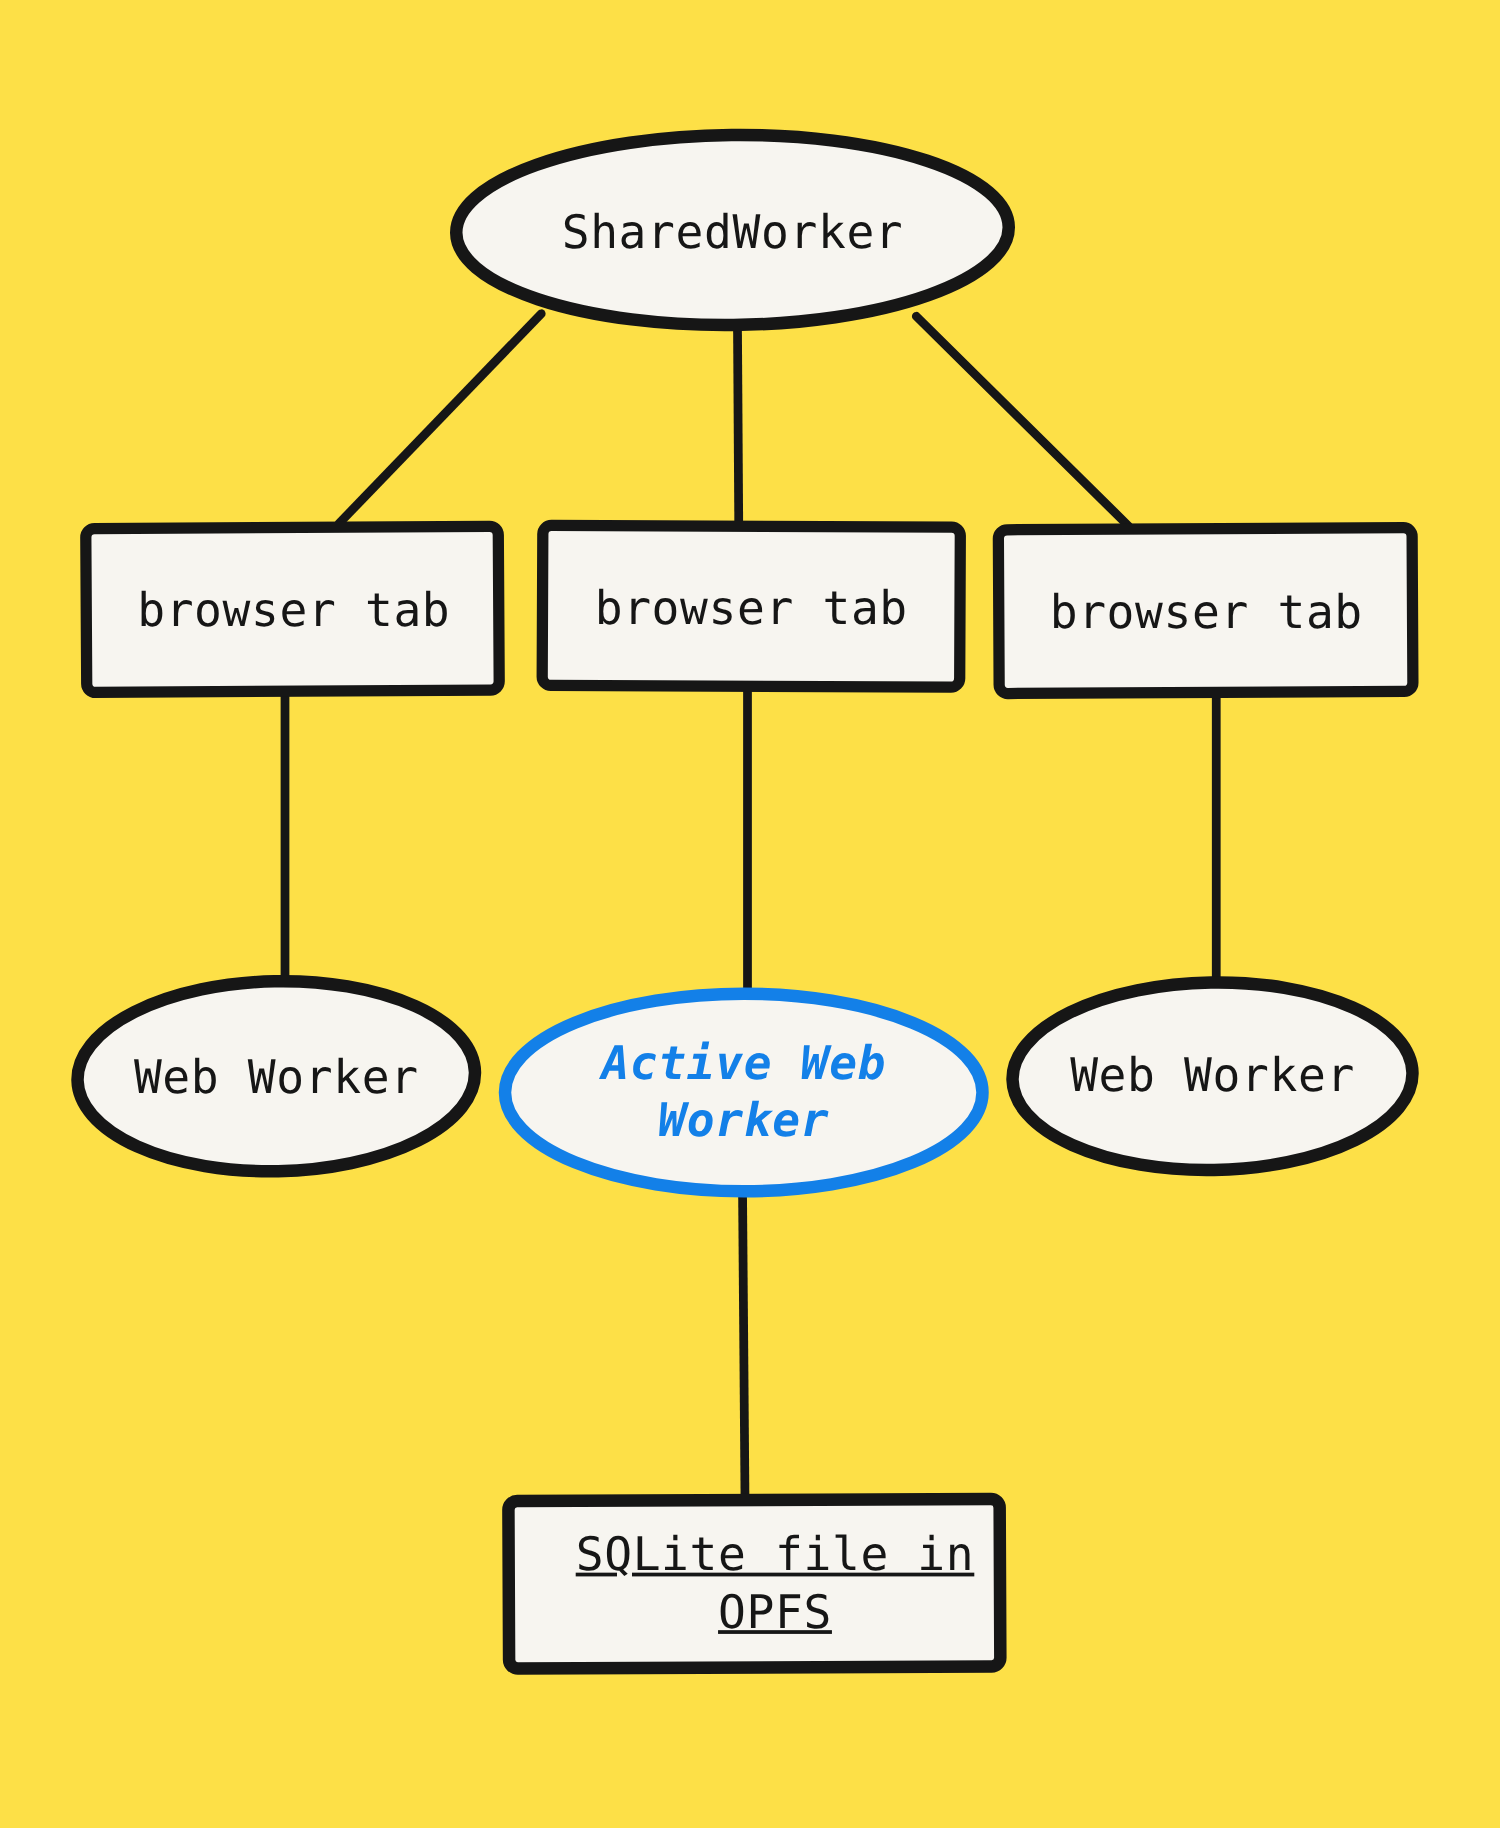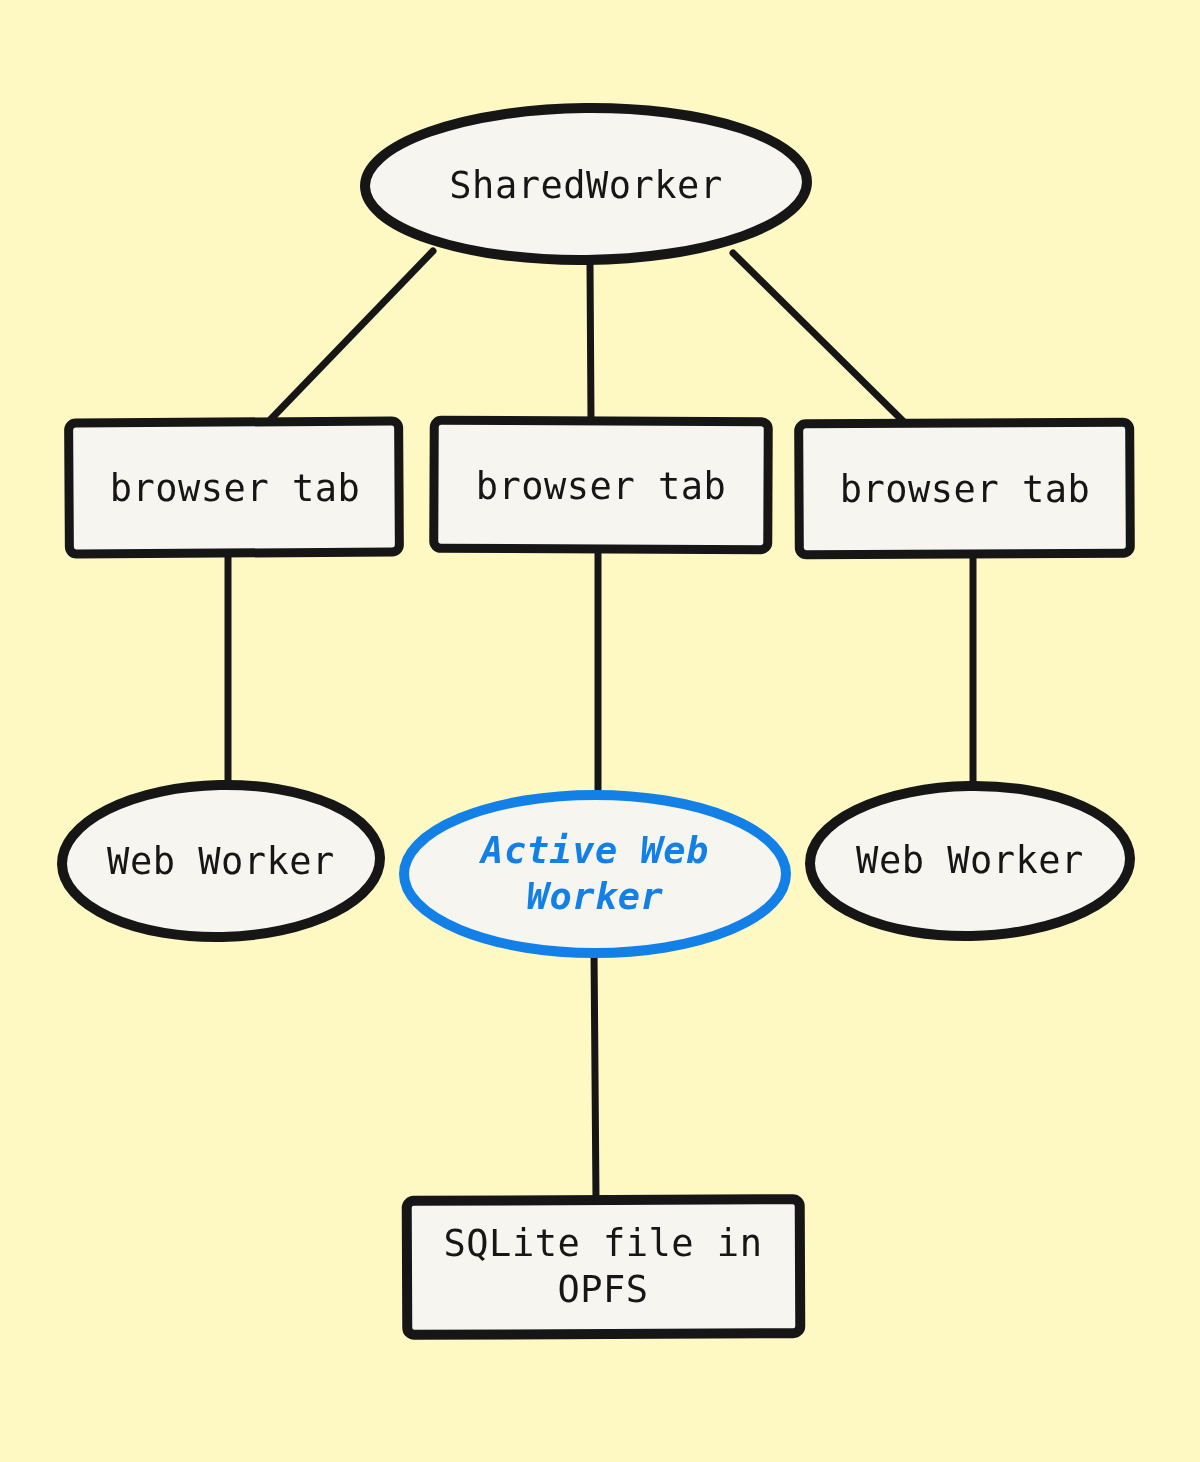--- a/index.html
+++ b/index.html
@@ -4,21 +4,21 @@
 <style>
   html, body {
     margin: 0;
     padding: 0;
     background: #f7f5f0;
   }
   .canvas {
     position: relative;
     width: 1200px;
     height: 1462px;
-    background: #fef9c3;
+    background: #fde047;
     font-family: "DejaVu Sans Mono", "Liberation Mono", monospace;
     overflow: hidden;
   }
   .canvas svg {
     position: absolute;
     left: 0;
     top: 0;
     width: 1200px;
     height: 1462px;
   }
@@ -71,15 +71,15 @@
   <div class="label" style="left:586px; top:186px;">SharedWorker</div>
 
   <div class="label" style="left:235px; top:489px;">browser tab</div>
   <div class="label" style="left:601px; top:487px;">browser tab</div>
   <div class="label" style="left:965px; top:490px;">browser tab</div>
 
   <div class="label" style="left:221px; top:862px;">Web Worker</div>
   <div class="label wrap accent" style="left:595px; top:874px; width:310px;font-style:italic;">Active Web Worker</div>
   <div class="label" style="left:970px; top:861px;">Web Worker</div>
 
-  <div class="label wrap" style="left:603px; top:1267px; width:380px;">SQLite file in OPFS</div>
+  <div class="label wrap" style="left:620px; top:1267px; width:380px;text-decoration:underline;">SQLite file in OPFS</div>
 
 </div>
 
 </body></html>

